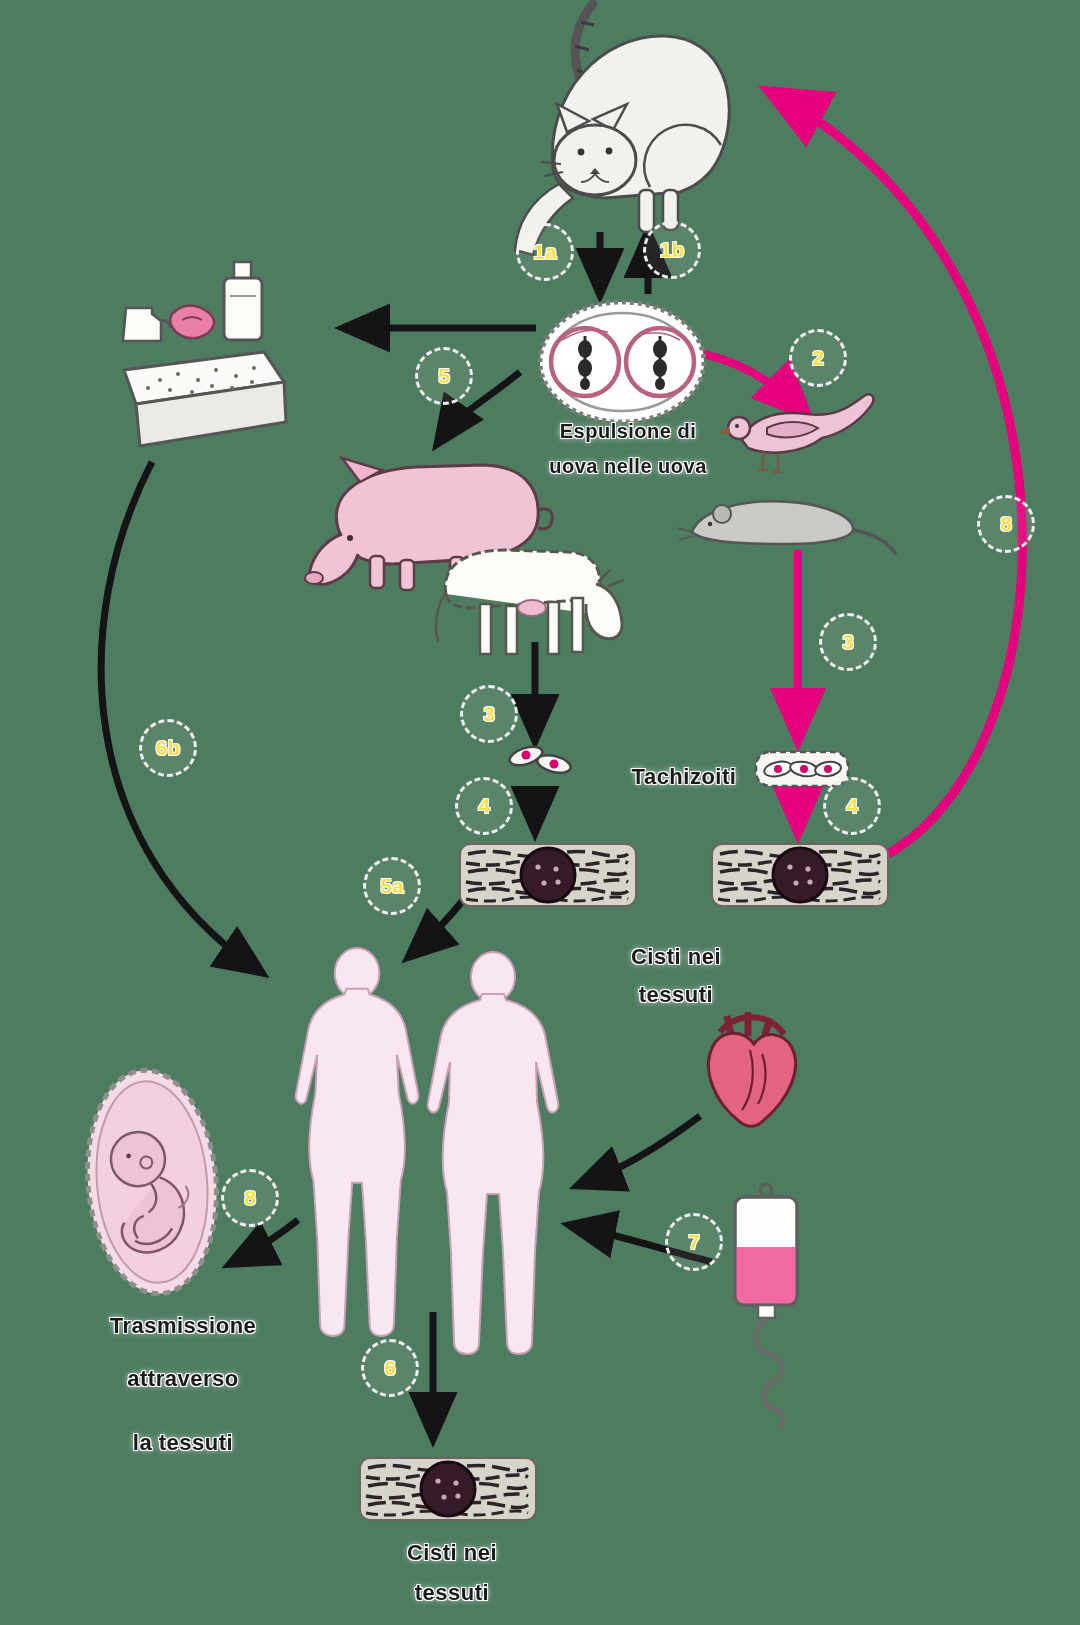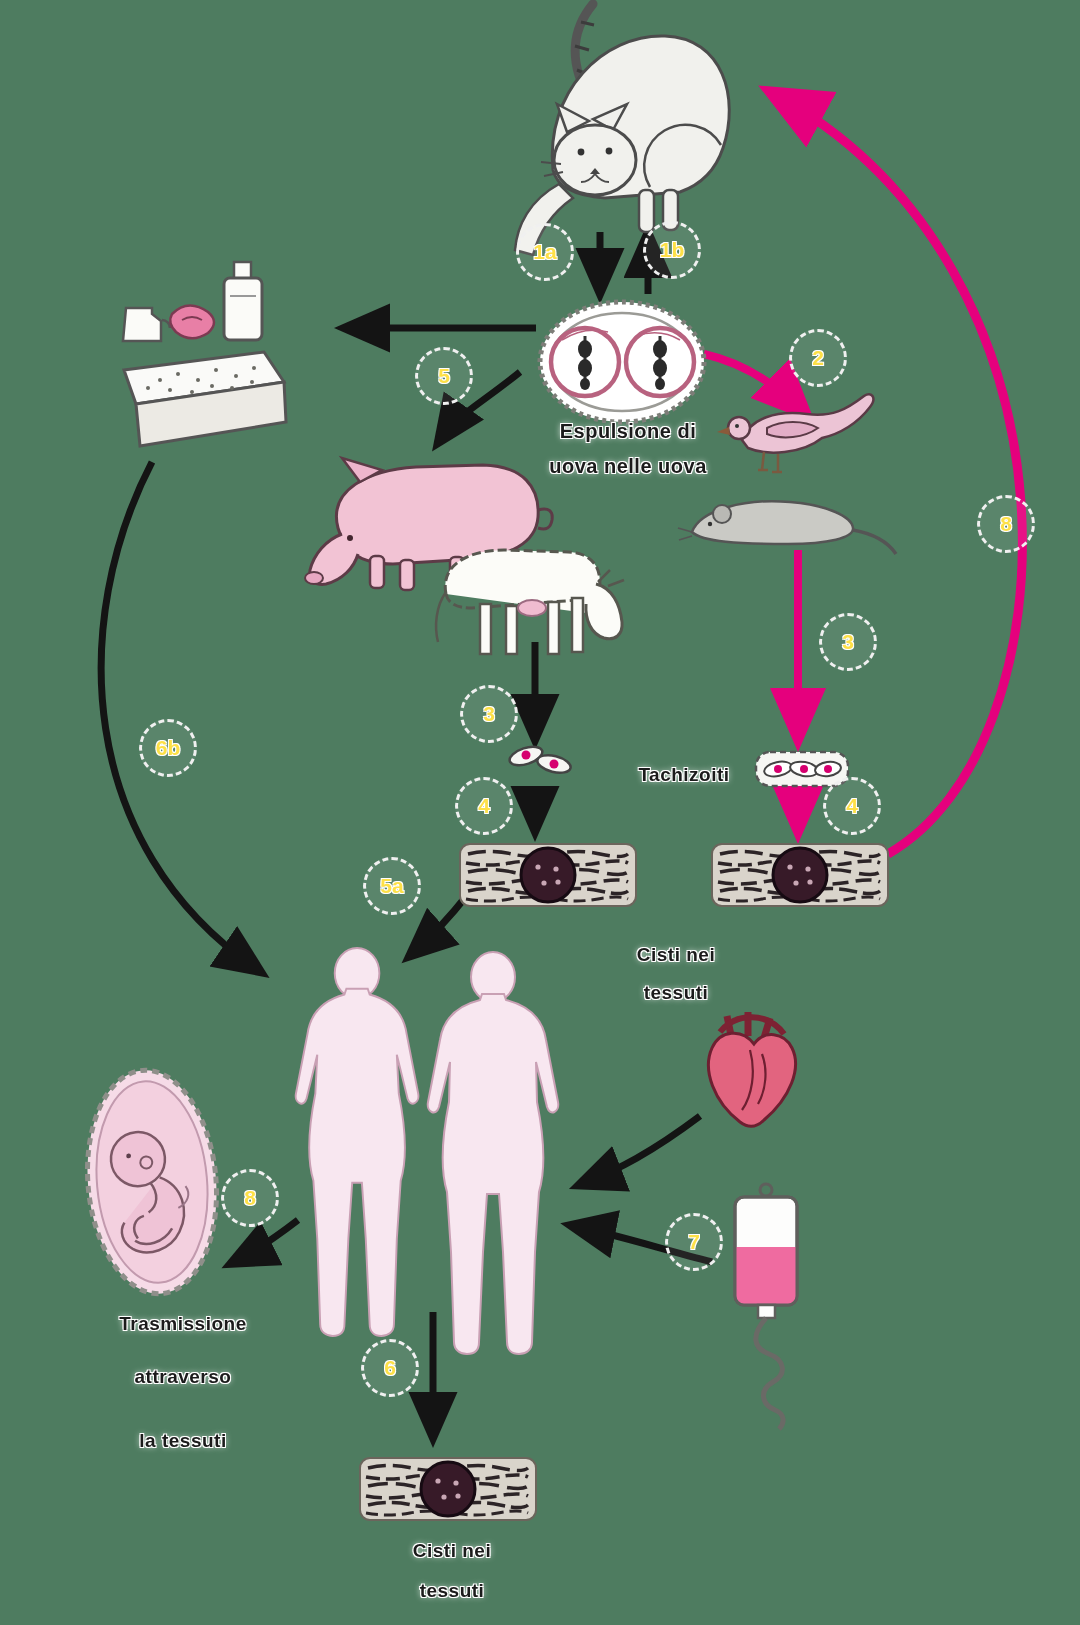--- a/index.html
+++ b/index.html
@@ -2,21 +2,21 @@
 <html><head>
 <meta charset="utf-8">
 <style>
   html,body{margin:0;padding:0;background:#4e7c60;}
   .stage{position:relative;width:1080px;height:1625px;background:#4e7c60;overflow:hidden;
          font-family:"Liberation Sans",sans-serif;}
   svg.art{position:absolute;left:0;top:0;}
   .lbl{position:absolute;transform:translateX(-50%);color:#1b1b1b;font-weight:bold;
        font-size:20px;letter-spacing:.5px;white-space:nowrap;
        text-shadow:-1px -1px 0 #fff,1px -1px 0 #fff,-1px 1px 0 #fff,1px 1px 0 #fff,0 0 6px #fff;}
-  .lbl.small{font-size:19px;}
+  .lbl.small{font-size:22px;}
   .step{position:absolute;width:52px;height:52px;border:3px dashed #f0f0f0;border-radius:50%;
         display:flex;align-items:center;justify-content:center;
         transform:translate(-50%,-50%);color:#fde047;font-weight:bold;font-size:21px;
         background:rgba(255,255,255,.07);
         text-shadow:-1px -1px 0 #fff,1px -1px 0 #fff,-1px 1px 0 #fff,1px 1px 0 #fff;}
 </style>
 </head>
 <body>
 
 <div class="stage">

